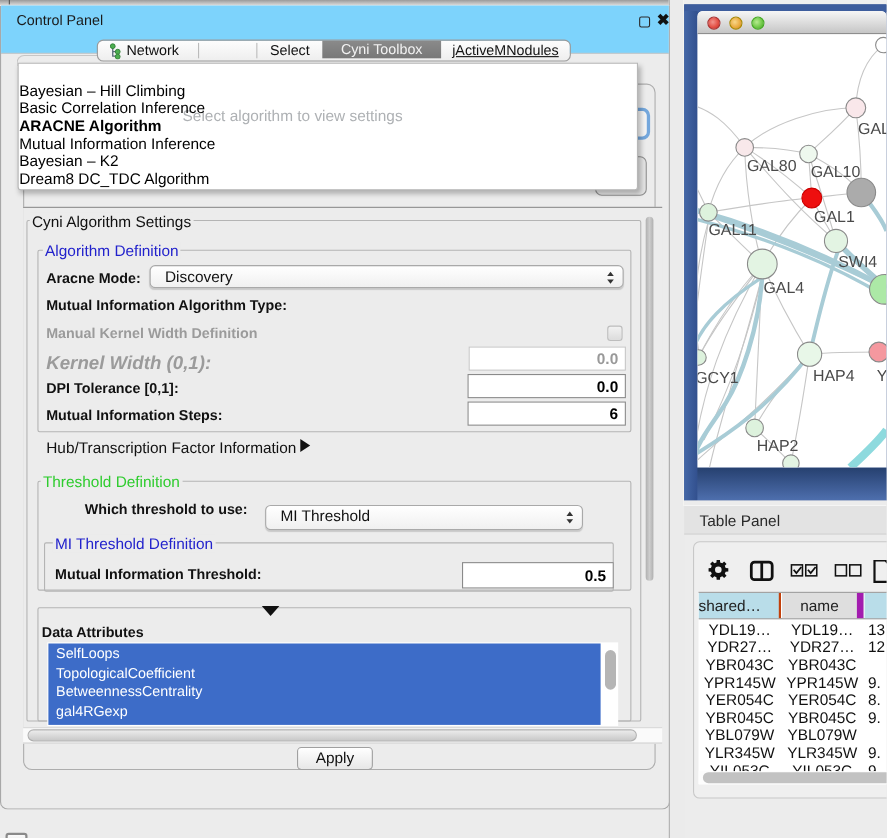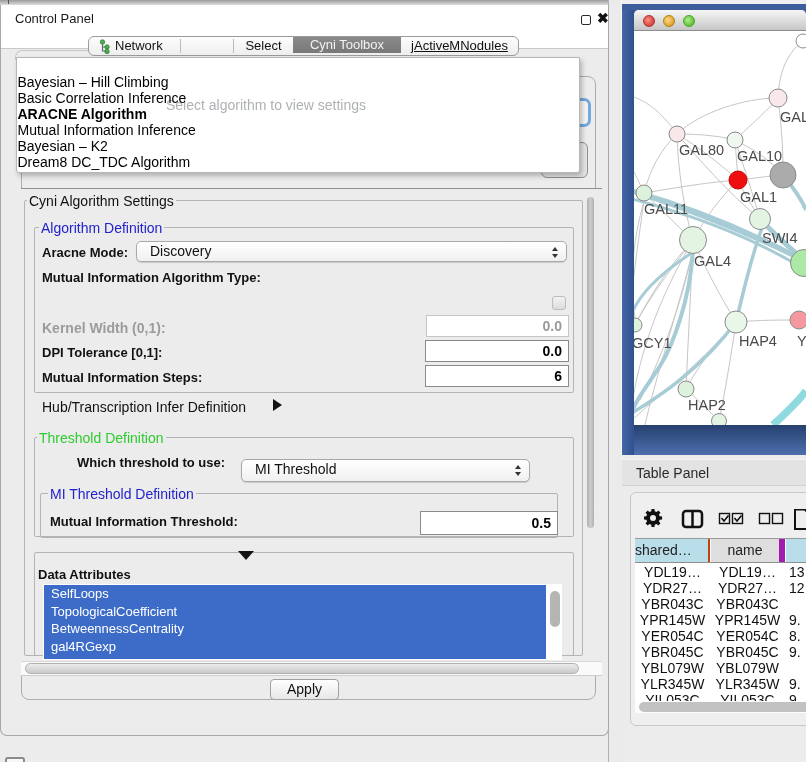--- a/index.html
+++ b/index.html
@@ -12,21 +12,21 @@
 
 <div class="abs" style="left:0;top:0;width:608px;height:5px;background:linear-gradient(#9a9a9a,#dedede);"></div>
 <div class="abs" style="left:8px;top:0;width:1px;height:4px;background:#555;"></div>
 
 <div class="abs" style="left:608px;top:0;width:198px;height:762px;background:#ebebeb;"></div>
 <div class="abs" style="left:608px;top:0;width:1px;height:762px;background:#b0b0b0;"></div>
 <div class="abs" style="left:621px;top:0;width:1px;height:460px;background:#f6f6f2;"></div>
 
 <div class="abs" style="left:0;top:5px;width:609px;height:731px;background:#ececec;border:1px solid #a8a8a8;border-top:none;border-radius:0 0 7px 7px;">
 
-  <div class="abs" style="left:0;top:0;width:607px;height:44px;background:#ffffff;border-bottom:1px solid #c9c9c9;">
+  <div class="abs" style="left:0;top:0;width:607px;height:44px;background:#7dd3fc;border-bottom:1px solid #c9c9c9;">
     <div class="abs" style="left:14px;top:6px;font-size:13px;color:#1a1a1a;">Control Panel</div>
     <div class="abs" style="left:580px;top:10px;width:10px;height:10px;border:1.5px solid #2a2a2a;border-radius:2px;"></div>
     <div class="abs" style="left:596px;top:5px;font-size:14px;font-weight:bold;color:#111;">✖</div>
   </div>
 
   <div class="abs" style="left:14px;top:45px;width:75px;height:10px;border-top:1px solid #c6c6c6;border-left:1px solid #c6c6c6;border-radius:7px 0 0 0;"></div>
 
   <div class="abs" style="left:20px;top:71px;width:575px;height:624px;border:1px solid #adadad;border-radius:8px;background:#ececec;"></div>
 
   <div class="abs" style="left:540px;top:137px;width:47px;height:36px;border:1px solid #8f8f8f;border-radius:6px;background:#e4e4e4;"></div>
@@ -38,29 +38,30 @@
   <div class="abs" style="left:26px;top:188px;background:#ececec;padding:0 2px;font-size:14px;color:#111;">Cyni Algorithm Settings</div>
 
   <div class="abs" style="left:33px;top:222px;width:540px;height:166px;border:1px solid #b4b4b4;border-radius:2px;"></div>
   <div class="abs" style="left:38px;top:215px;background:#ececec;padding:0 2px;font-size:14px;color:#2222cc;">Algorithm Definition</div>
 
   <div class="abs" style="left:41px;top:240px;font-size:13px;font-weight:bold;color:#111;">Aracne Mode:</div>
   <div class="abs combo" style="left:135px;top:236px;width:431px;height:21px;">
     <span style="margin-left:13px;">Discovery</span>
   </div>
   <div class="abs" style="left:41px;top:265px;font-size:13px;font-weight:bold;color:#111;">Mutual Information Algorithm Type:</div>
+  <div class="abs" style="left:41px;top:290px;font-size:13px;font-weight:bold;color:#9b9b9b;">Manual Kernel Width Definition</div>
   <div class="abs" style="left:551px;top:291px;width:14px;height:14px;background:linear-gradient(#f2f2f2,#dcdcdc);border:1px solid #bdbdbd;border-radius:3px;"></div>
-  <div class="abs" style="left:41px;top:315px;font-size:14px;font-weight:bold;color:#9b9b9b;">Kernel Width (0,1):</div>
+  <div class="abs" style="left:41px;top:315px;font-size:17px;font-weight:bold;color:#9b9b9b;font-style:italic;">Kernel Width (0,1):</div>
   <div class="abs field" style="left:425px;top:310px;width:143px;height:22px;border:1px solid #c6c6c6;color:#999;">0.0</div>
   <div class="abs" style="left:41px;top:340px;font-size:13px;font-weight:bold;color:#111;">DPI Tolerance [0,1]:</div>
   <div class="abs field" style="left:424px;top:335px;width:144px;height:22px;border:1px solid #8a8a8a;color:#000;">0.0</div>
   <div class="abs" style="left:41px;top:365px;font-size:13px;font-weight:bold;color:#111;">Mutual Information Steps:</div>
   <div class="abs field" style="left:424px;top:360px;width:144px;height:22px;border:1px solid #8a8a8a;color:#000;">6</div>
 
-  <div class="abs" style="left:41px;top:394px;font-size:14px;color:#111;">Hub/Transcription Infer Definition</div>
+  <div class="abs" style="left:41px;top:394px;font-size:14px;color:#111;">Hub/Transcription Factor Information</div>
   <div class="abs" style="left:272px;top:394px;width:0;height:0;border-left:9px solid #111;border-top:6px solid transparent;border-bottom:6px solid transparent;"></div>
 
   <div class="abs" style="left:33px;top:432px;width:540px;height:100px;border:1px solid #b4b4b4;border-radius:2px;"></div>
   <div class="abs" style="left:36px;top:425px;background:#ececec;padding:0 2px;font-size:14px;color:#2ecc2e;">Threshold Definition</div>
   <div class="abs" style="left:76px;top:450px;font-size:13px;font-weight:bold;color:#111;">Which threshold to use:</div>
   <div class="abs combo" style="left:240px;top:454px;width:289px;height:23px;">
     <span style="margin-left:13px;">MI Threshold</span>
   </div>
 
   <div class="abs" style="left:39px;top:488px;width:518px;height:45px;border:1px solid #b4b4b4;border-radius:2px;"></div>

